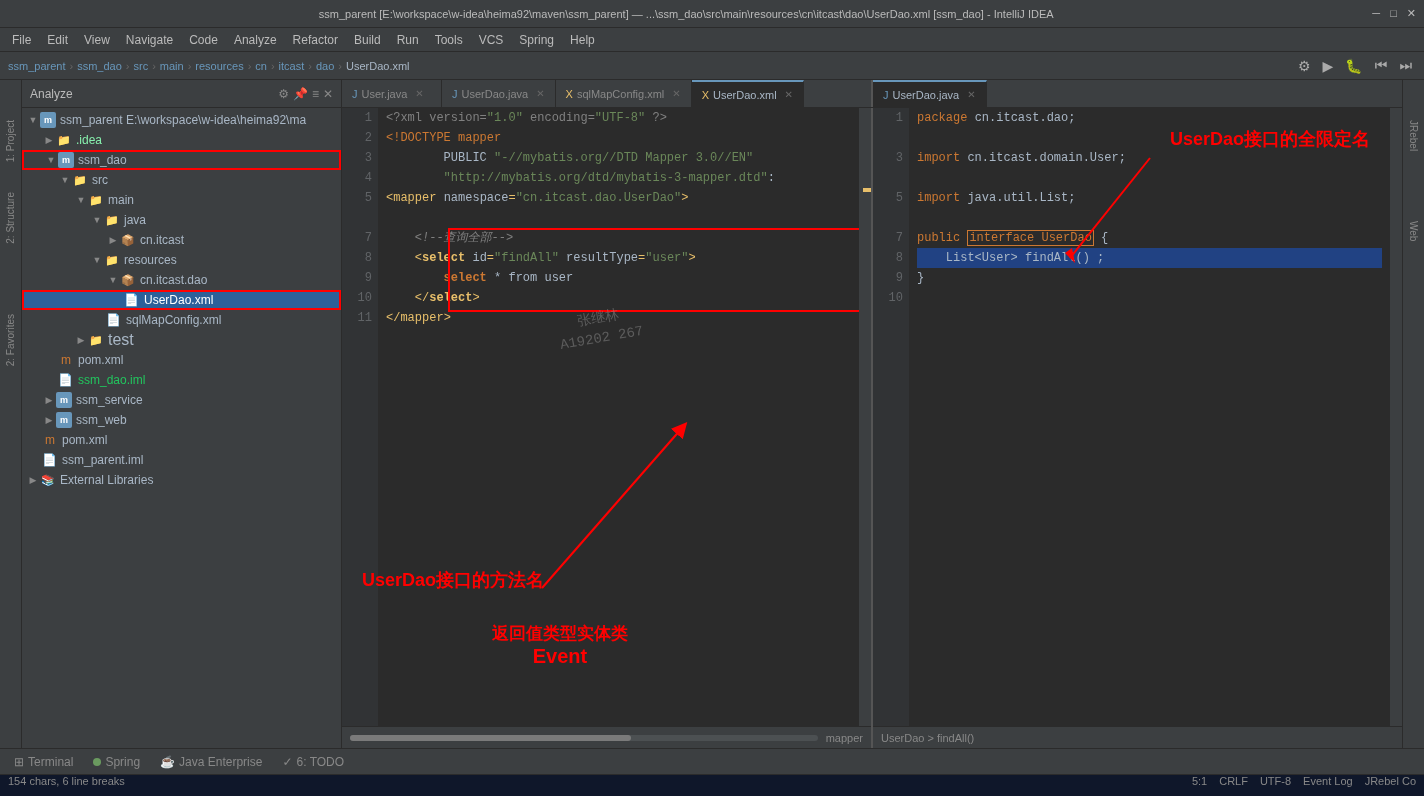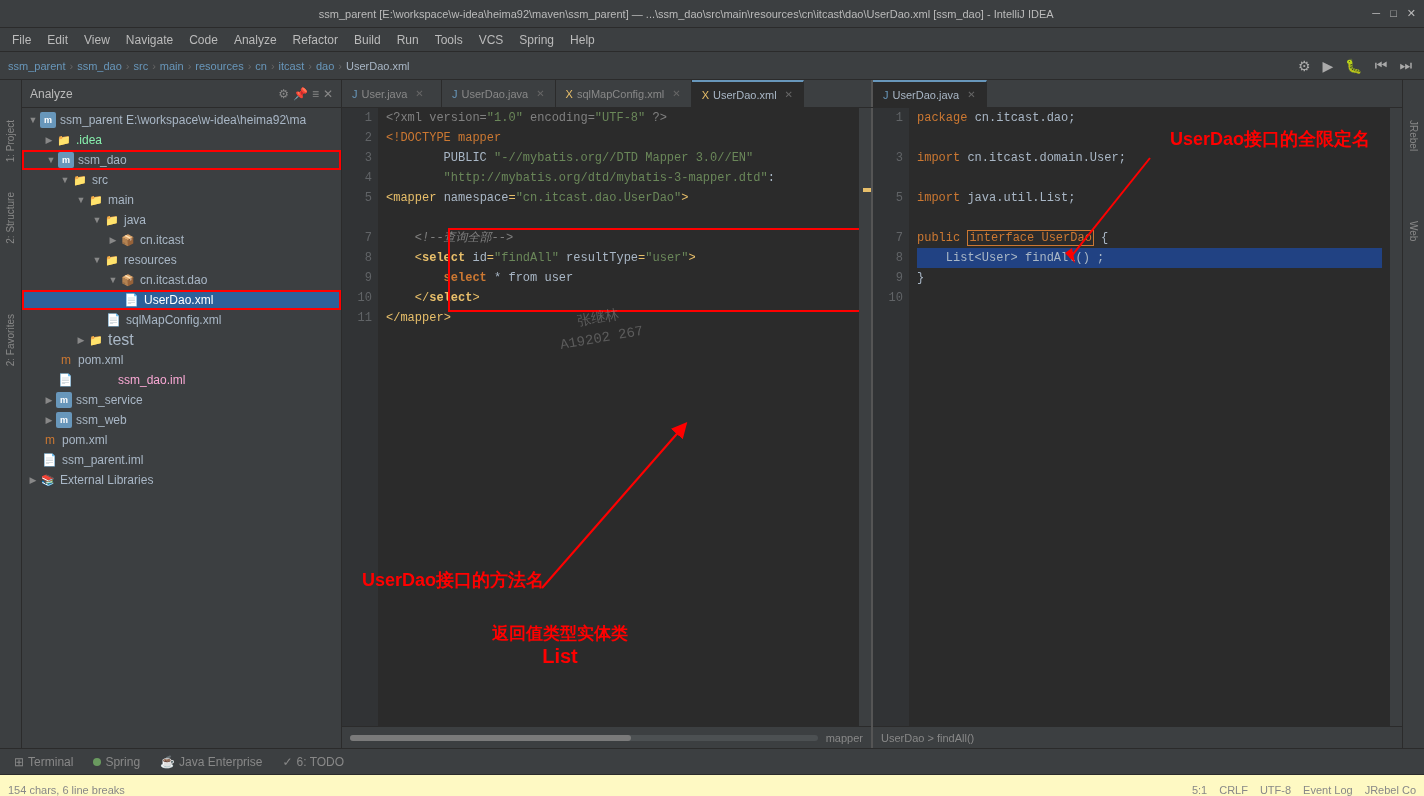--- a/index.html
+++ b/index.html
@@ -199,21 +199,21 @@
         <span class="tree-label" style="font-size:16px; color:#a9b7c6;">test</span>
       </div>
 
       <div class="tree-item" style="padding-left:36px;">
         <span class="tree-icon" style="color:#cc7832; margin-right:4px; font-size:12px;">m</span>
         <span class="tree-label" style="font-size:12px; color:#a9b7c6;">pom.xml</span>
       </div>
 
       <div class="tree-item" style="padding-left:36px;">
         <span class="tree-icon" style="color:#888; margin-right:4px; font-size:12px;">📄</span>
-        <span class="tree-label" style="font-size:12px; color:#f9a8d4;margin-left:40px;">ssm_dao.iml</span>
+        <span class="tree-label" style="font-size:12px; color:#22c55e;">ssm_dao.iml</span>
       </div>
 
       <div class="tree-item" style="padding-left:20px;">
         <span class="tree-arrow" style="color:#888;">▶</span>
         <span class="tree-icon" style="background:#6897bb; color:white; font-size:9px; font-weight:bold; padding:1px 3px; border-radius:2px; margin-right:4px;">m</span>
         <span class="tree-label" style="font-size:12px; color:#a9b7c6;">ssm_service</span>
       </div>
 
       <div class="tree-item" style="padding-left:20px;">
         <span class="tree-arrow" style="color:#888;">▶</span>
@@ -328,21 +328,21 @@
               <marker id="arrow" markerWidth="8" markerHeight="8" refX="4" refY="4" orient="auto">
                 <path d="M0,0 L0,8 L8,4 z" fill="red"></path>
               </marker>
             </defs>
           </svg>
           <div style="font-size:18px; font-weight:bold; color:red; font-family:'SimHei','Microsoft YaHei',sans-serif; position:absolute; top:-20px; left:-40px; white-space:nowrap;">UserDao接口的方法名</div>
         </div>
 
         <div style="position:absolute; bottom:80px; left:150px; pointer-events:none; text-align:center;">
           <div style="font-size:17px; font-weight:bold; color:red; font-family:'SimHei','Microsoft YaHei',sans-serif;">返回值类型实体类</div>
-          <div style="font-size:20px; font-weight:bold; color:red; font-family:'SimHei','Microsoft YaHei',sans-serif;">List</div>
+          <div style="font-size:20px; font-weight:bold; color:red; font-family:'SimHei','Microsoft YaHei',sans-serif;">Event</div>
         </div>
 
         <div style="background:#3c3f41; height:22px; display:flex; align-items:center; padding:0 8px; font-size:11px; color:#888; border-top:1px solid #2b2b2b;">
 
           <div style="flex:1; height:6px; background:#4c5052; border-radius:3px; margin-right:8px; position:relative;">
             <div style="position:absolute; left:0; top:0; width:60%; height:100%; background:#7a7a7a; border-radius:3px;"></div>
           </div>
           <span>mapper</span>
         </div>
       </div>
@@ -415,21 +415,21 @@
   <div class="bottom-tab">
     <span style="color:#6897bb;">☕</span>
     <span>Java Enterprise</span>
   </div>
   <div class="bottom-tab">
     <span>✓</span>
     <span>6: TODO</span>
   </div>
 </div>
 
-<div id="status-bar" style="background:#fef9c3; height:22px; display:flex; align-items:flex-end; padding:0 8px; font-size:11px; color:#888; border-top:1px solid #2b2b2b; gap:12px;">
+<div id="status-bar" style="background:#0f172a; height:22px; display:flex; align-items:flex-start; padding:0 8px; font-size:11px; color:#888; border-top:1px solid #2b2b2b; gap:12px;">
   <span>154 chars, 6 line breaks</span>
   <div style="margin-left:auto; display:flex; gap:12px;">
     <span>5:1</span>
     <span>CRLF</span>
     <span>UTF-8</span>
     <span style="cursor:pointer;">Event Log</span>
     <span style="cursor:pointer;">JRebel Co</span>
   </div>
 </div>
 

